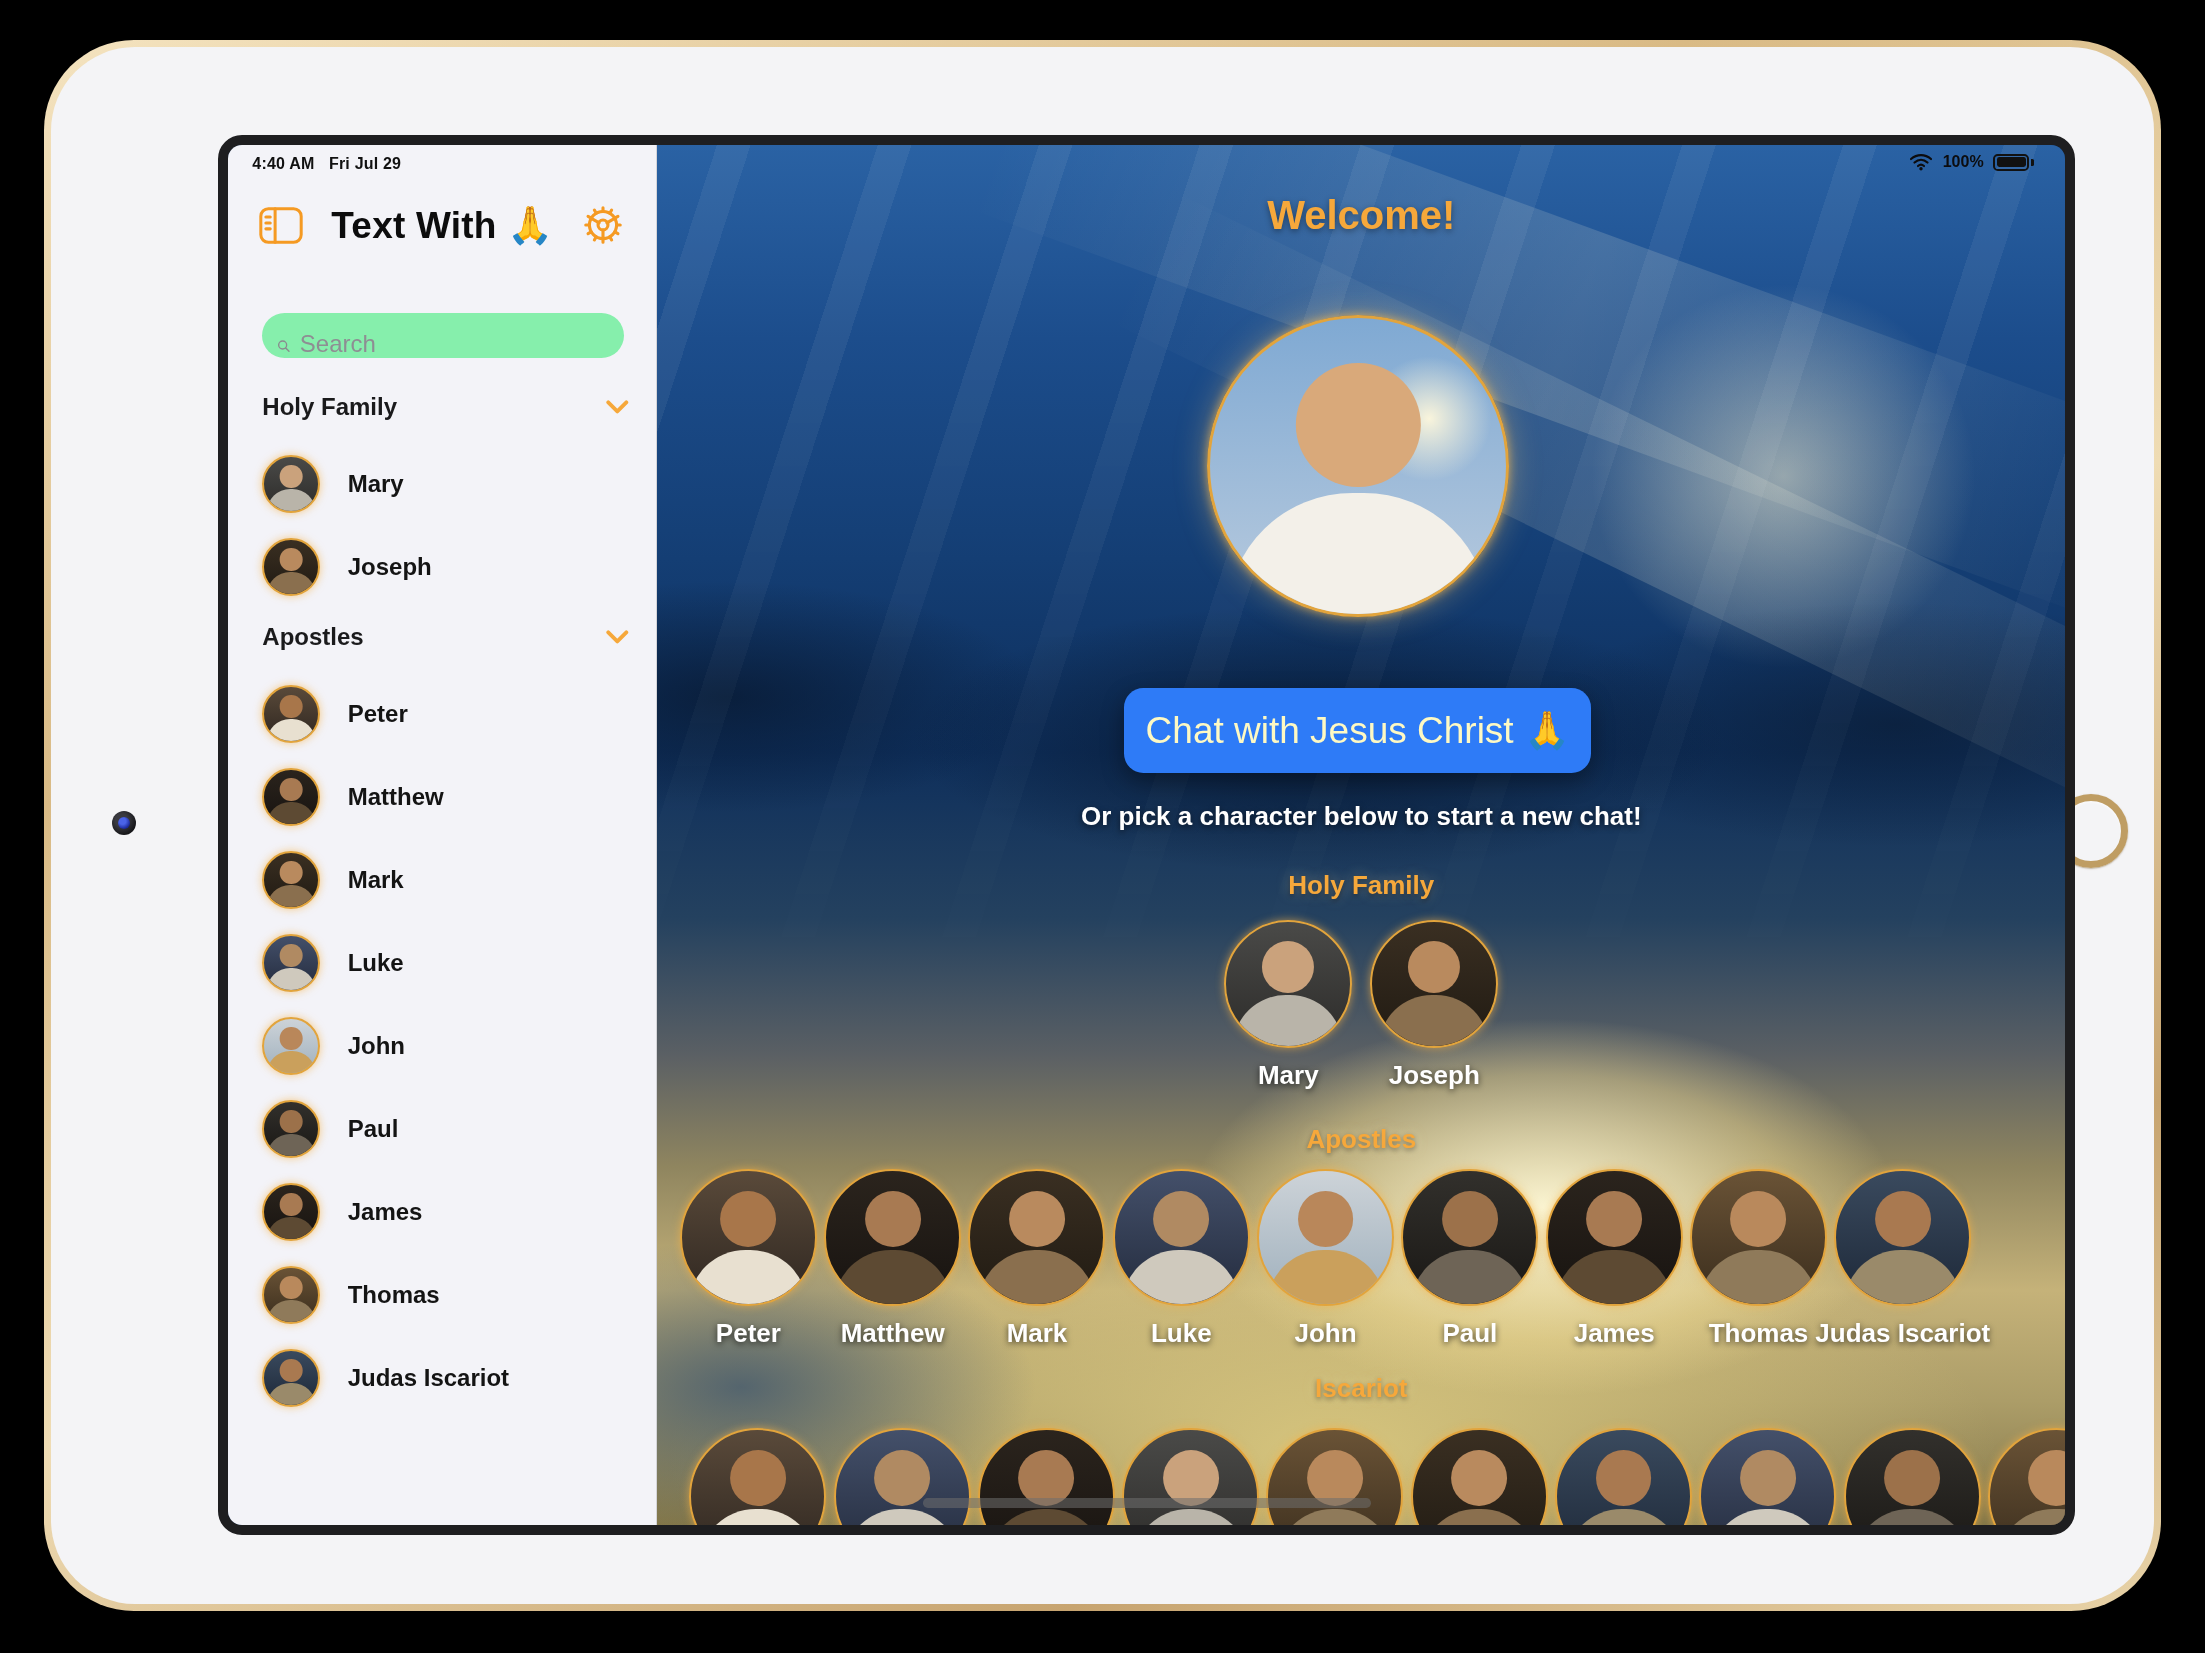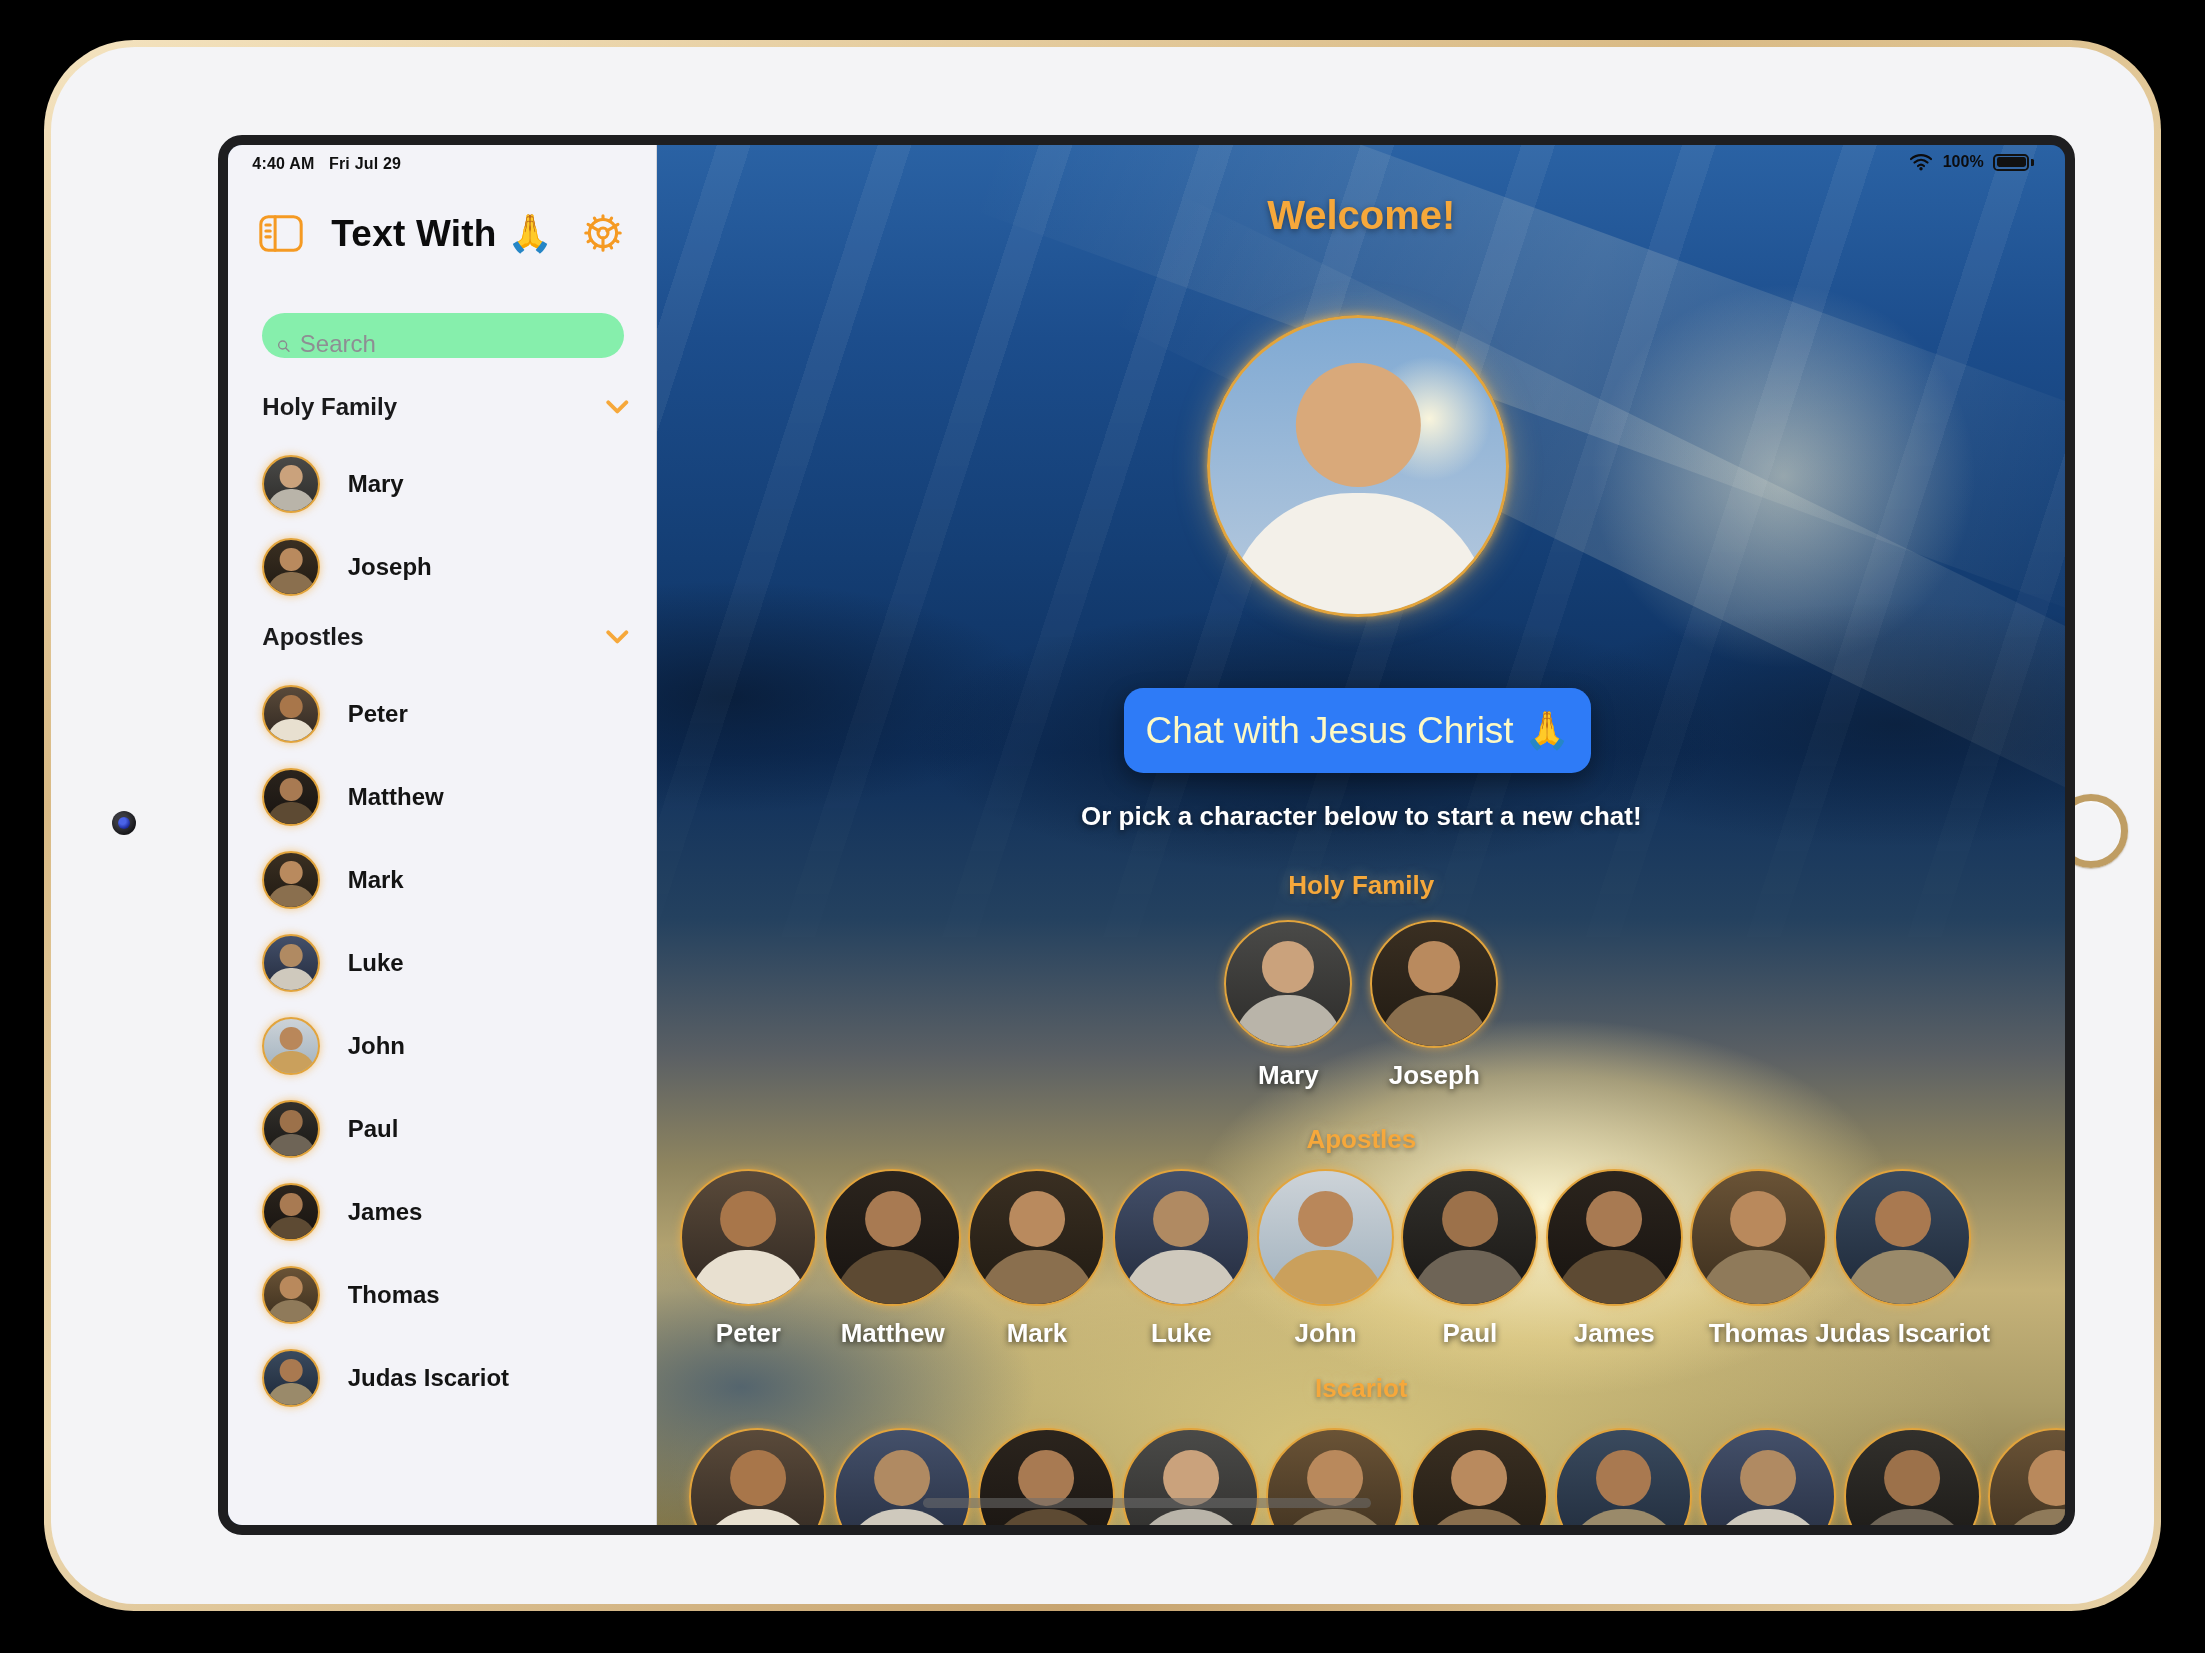--- a/index.html
+++ b/index.html
@@ -21,21 +21,21 @@
     box-shadow:inset 0 1.6px 2.4px rgba(255,255,255,.6),0 0.8px 1.6px rgba(120,90,40,.5);}
 
   
   .screen{position:absolute;left:131px;top:88px;width:1857px;height:1400px;border:10.5px solid #1e1e20;
     border-radius:24px;background:#0e2f5c;overflow:hidden;display:flex;margin-left:36px;}
 
   
   .sidebar{position:relative;width:429px;height:100%;background:var(--sbbg);flex:0 0 429px;
     border-right:0.8px solid rgba(0,0,0,.12);z-index:3;overflow:hidden;}
   .status-left{position:absolute;left:24px;top:9.7px;font-size:16px;font-weight:700;color:#111;display:flex;gap:14.5px;letter-spacing:0.2px;}
-  .sb-header{position:absolute;left:0;top:59px;width:100%;height:58px;display:flex;align-items:center;padding:0 31px;}
+  .sb-header{position:absolute;left:0;top:51px;width:100%;height:58px;display:flex;align-items:center;padding:0 31px;}
   .icon-btn{background:none;border:none;cursor:pointer;display:flex;align-items:center;justify-content:center;}
   .app-title{flex:1;text-align:center;font-size:37px;font-weight:700;color:#0c0c0d;letter-spacing:0.2px;white-space:nowrap;}
   .search{position:absolute;left:34px;top:168px;width:362px;height:45px;border-radius:22.6px;background:#86efac;
     display:flex;align-items:flex-end;padding:0 14.5px;gap:9.7px;}
   .search input{flex:1;border:none;outline:none;background:transparent;font-size:24px;color:#333;font-family:"Liberation Sans",sans-serif;}
   .search input::placeholder{color:#8e8e93;}
   .sb-list{position:absolute;left:0;top:239px;right:0;bottom:0;padding-top:6.5px;overflow:hidden;}
   .sb-sec{height:32px;margin:0 27.4px 32px 34px;display:flex;align-items:center;justify-content:space-between;cursor:pointer;}
   .sb-sec-label{font-size:24px;font-weight:700;color:#1a1a1c;}
   .sb-row{height:58px;margin:0 22.6px 25px 34px;display:flex;align-items:center;gap:27.4px;cursor:pointer;}

